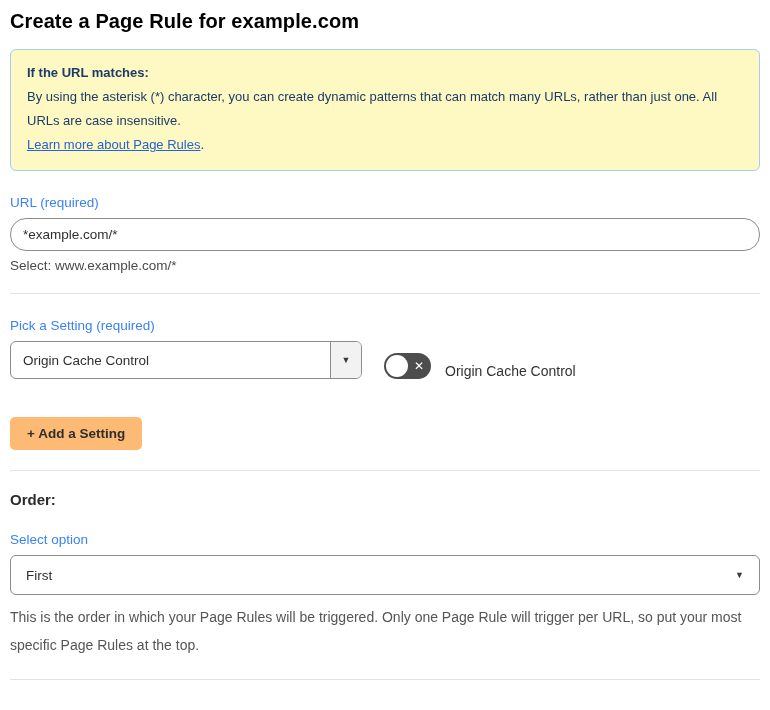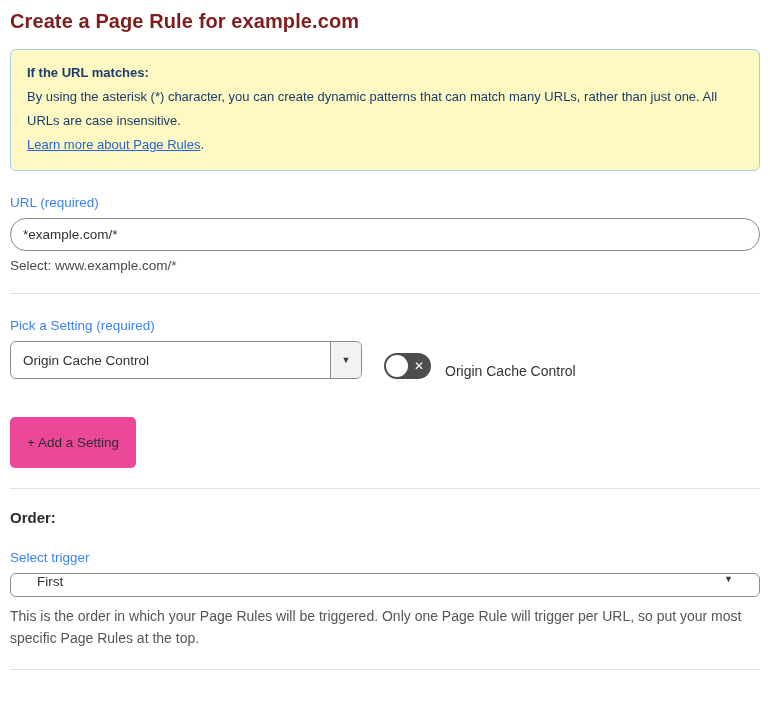--- a/index.html
+++ b/index.html
@@ -9,21 +9,21 @@
     height: 710px;
     font-family: "Liberation Sans", sans-serif;
     color: #333333;
     overflow: hidden;
   }
   .page { padding: 6px 10px 0 10px; }
 
   .page-title {
     font-size: 20px;
     font-weight: bold;
-    color: #7f1d1d;
+    color: #000000;
     margin-top: 4px;
     letter-spacing: 0.1px;
   }
 
   
   .info-box {
     margin-top: 16px;
     background: #fef9c3;
     border: 1px solid #a5cdf0;
     border-radius: 6px;
@@ -152,48 +152,50 @@
     font-size: 14px;
     color: #333333;
   }
 
   .btn {
     display: inline-block;
     border: none;
     border-radius: 5px;
     font-family: "Liberation Sans", sans-serif;
     font-size: 13.5px;
-    padding: 18px 17px;
+    padding: 9px 17px;
     cursor: pointer;
     color: #2e2e2e;
-    background: #ec4899;
+    background: #fdba74;
+    font-weight: bold;
   }
   .btn-add { margin-top: 38px; }
 
   .order-label { margin-top: 24px; }
 
   .select-plain {
     width: 100%;
-    height: 24px;
+    height: 40px;
     border: 1px solid #8c8c8c;
     border-radius: 6px;
     background: #ffffff;
     display: flex;
-    padding: 0 26px;
+    align-items: center;
+    padding: 0 15px;
     font-size: 13.5px;
     color: #303030;
     cursor: pointer;
   }
   .select-plain .select-plain-value { flex: 1; }
   .select-plain .select-plain-arrow { font-size: 9px; color: #3a3a3a; }
 
   .order-helper {
     font-size: 14px;
     color: #555555;
-    line-height: 22px;
+    line-height: 28px;
     margin-top: 8px;
   }
 </style>
 </head>
 <body>
 
 <div class="page">
 
   <h1 class="page-title">Create a Page Rule for example.com</h1>
 
@@ -229,21 +231,21 @@
       <div class="toggle-text-label">Origin Cache Control</div>
     </div>
 
     <button class="btn btn-add">+ Add a Setting</button>
   </div>
 
   <hr class="divider">
 
   <div>
     <div class="section-heading">Order:</div>
-    <div class="field-label order-label">Select trigger</div>
+    <div class="field-label order-label">Select option</div>
 
     <div class="select-plain">
       <span class="select-plain-value">First</span>
       <span class="select-plain-arrow">▼</span>
     </div>
 
     <div class="order-helper">This is the order in which your Page Rules will be triggered. Only one Page Rule will trigger per URL, so put your most specific Page Rules at the top.</div>
   </div>
 
   <hr class="divider">

